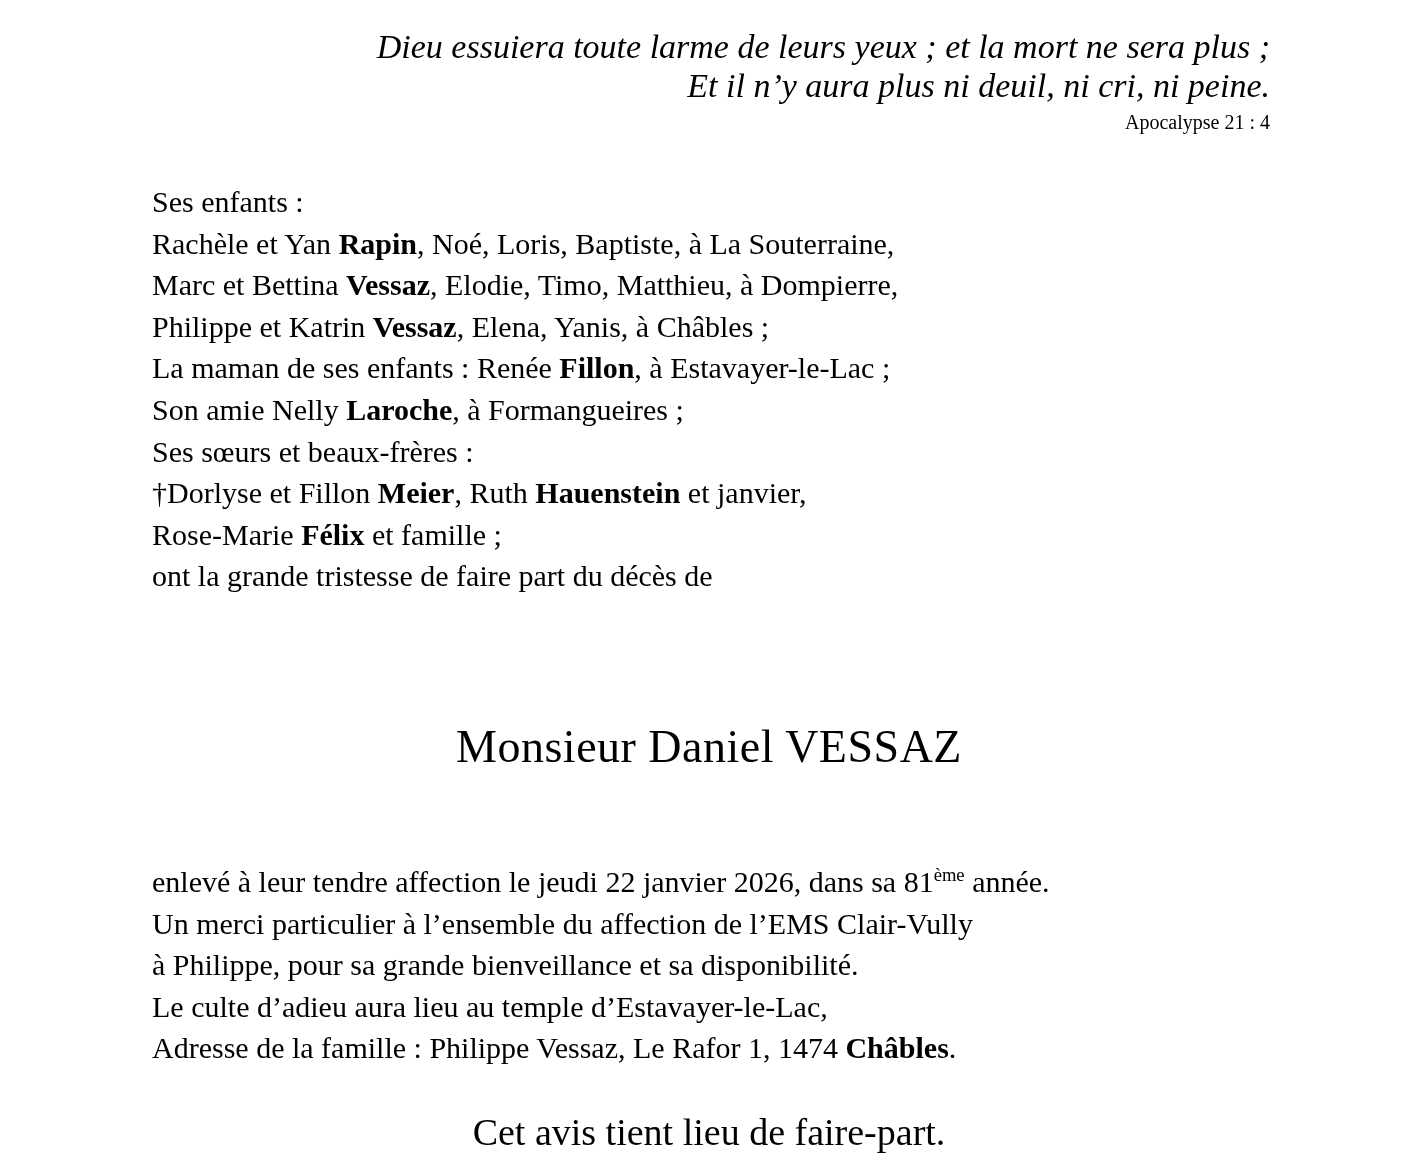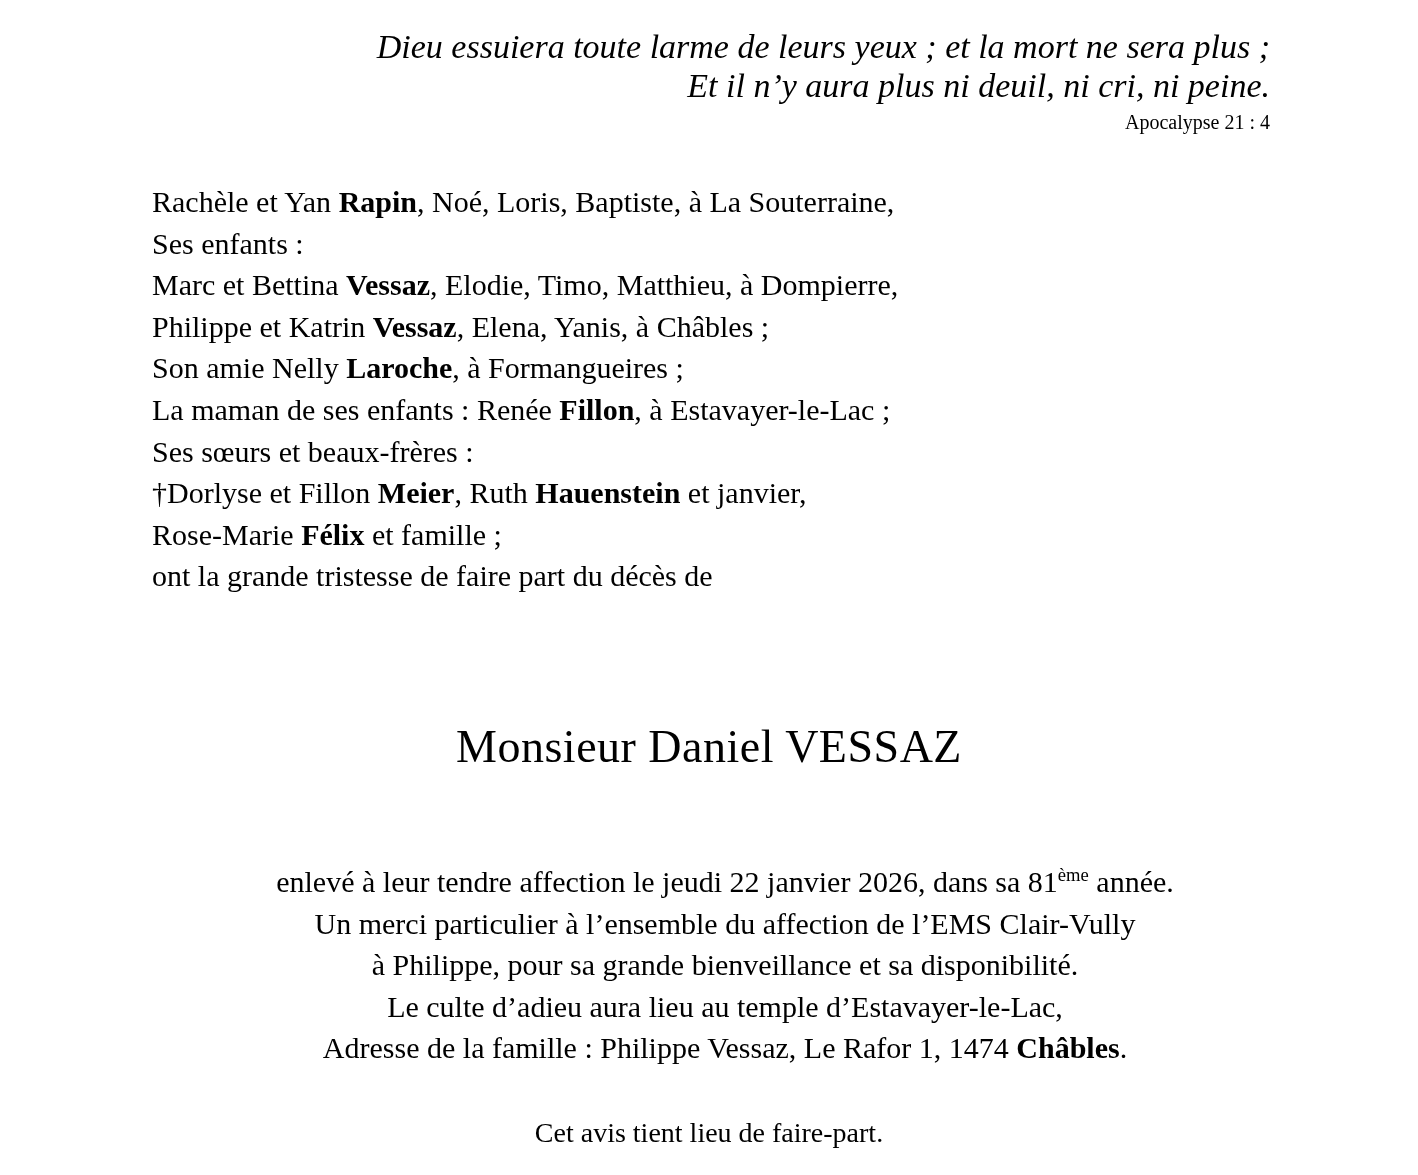--- a/index.html
+++ b/index.html
@@ -43,21 +43,21 @@
     line-height: 41.6px;
     text-align: left;
   }
   .details-block {
     position: absolute;
     top: 861px;
     left: 152px;
     right: 120px;
     font-size: 30px;
     line-height: 41.6px;
-    text-align: center;
+    text-align: left;
   }
   .text-line {
     white-space: nowrap;
   }
   .deceased-title {
     position: absolute;
     top: 722px;
     left: 0;
     width: 100%;
     text-align: center;
@@ -65,21 +65,21 @@
     font-weight: normal;
     line-height: 50px;
     letter-spacing: 0.5px;
   }
   .closing-line {
     position: absolute;
     top: 1112px;
     left: 0;
     width: 100%;
     text-align: center;
-    font-size: 28px;
+    font-size: 38px;
     line-height: 41.6px;
   }
   .bold {
     font-weight: bold;
   }
   sup {
     font-size: 0.62em;
     line-height: 0;
     vertical-align: super;
   }
@@ -91,26 +91,26 @@
 
   <div class="epigraph">
     <div class="quote-lines">
         <div class="text-line">Dieu essuiera toute larme de leurs yeux ; et la mort ne sera plus ;</div>
         <div class="text-line">Et il n’y aura plus ni deuil, ni cri, ni peine.</div>
       </div>
     <div class="attribution">Apocalypse 21 : 4</div>
   </div>
 
   <div class="family-block">
+      <div class="text-line"><span>Ses enfants :</span></div>
       <div class="text-line"><span>Rachèle et Yan </span><span class="bold">Rapin</span><span>, Noé, Loris, Baptiste, à La Souterraine,</span></div>
-      <div class="text-line"><span>Ses enfants :</span></div>
       <div class="text-line"><span>Marc et Bettina </span><span class="bold">Vessaz</span><span>, Elodie, Timo, Matthieu, à Dompierre,</span></div>
       <div class="text-line"><span>Philippe et Katrin </span><span class="bold">Vessaz</span><span>, Elena, Yanis, à Châbles ;</span></div>
+      <div class="text-line"><span>La maman de ses enfants : Renée </span><span class="bold">Fillon</span><span>, à Estavayer-le-Lac ;</span></div>
       <div class="text-line"><span>Son amie Nelly </span><span class="bold">Laroche</span><span>, à Formangueires ;</span></div>
-      <div class="text-line"><span>La maman de ses enfants : Renée </span><span class="bold">Fillon</span><span>, à Estavayer-le-Lac ;</span></div>
       <div class="text-line"><span>Ses sœurs et beaux-frères :</span></div>
       <div class="text-line"><span>†Dorlyse et Fillon </span><span class="bold">Meier</span><span>, Ruth </span><span class="bold">Hauenstein</span><span> et janvier,</span></div>
       <div class="text-line"><span>Rose-Marie </span><span class="bold">Félix</span><span> et famille ;</span></div>
       <div class="text-line"><span>ont la grande tristesse de faire part du décès de</span></div>
     </div>
 
   <div class="deceased-title">Monsieur Daniel VESSAZ</div>
 
   <div class="details-block">
       <div class="text-line"><span>enlevé à leur tendre affection le jeudi 22 janvier 2026, dans sa 81</span><sup>ème</sup><span> année.</span></div>

